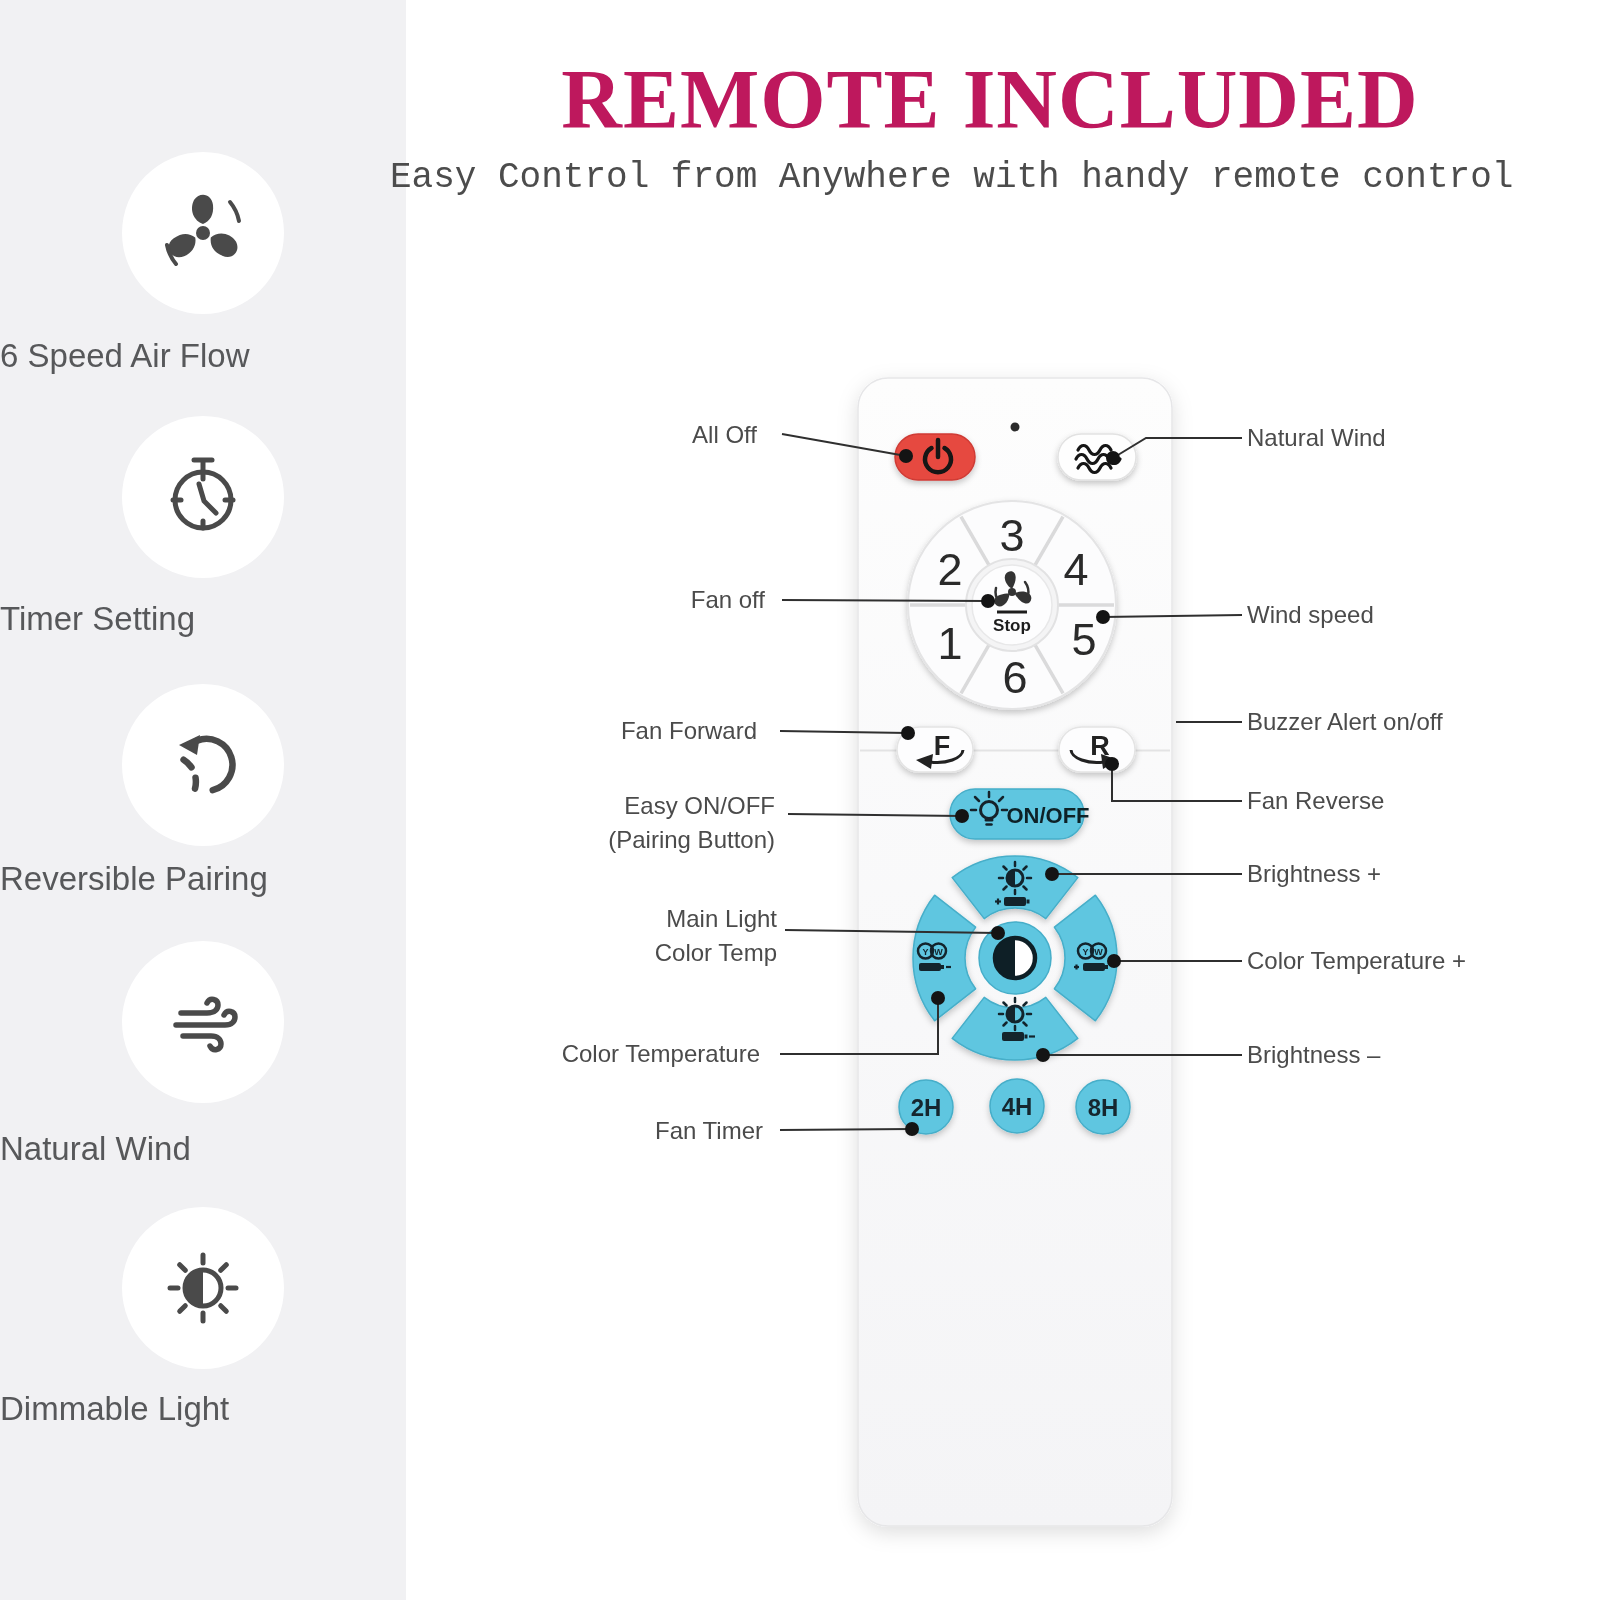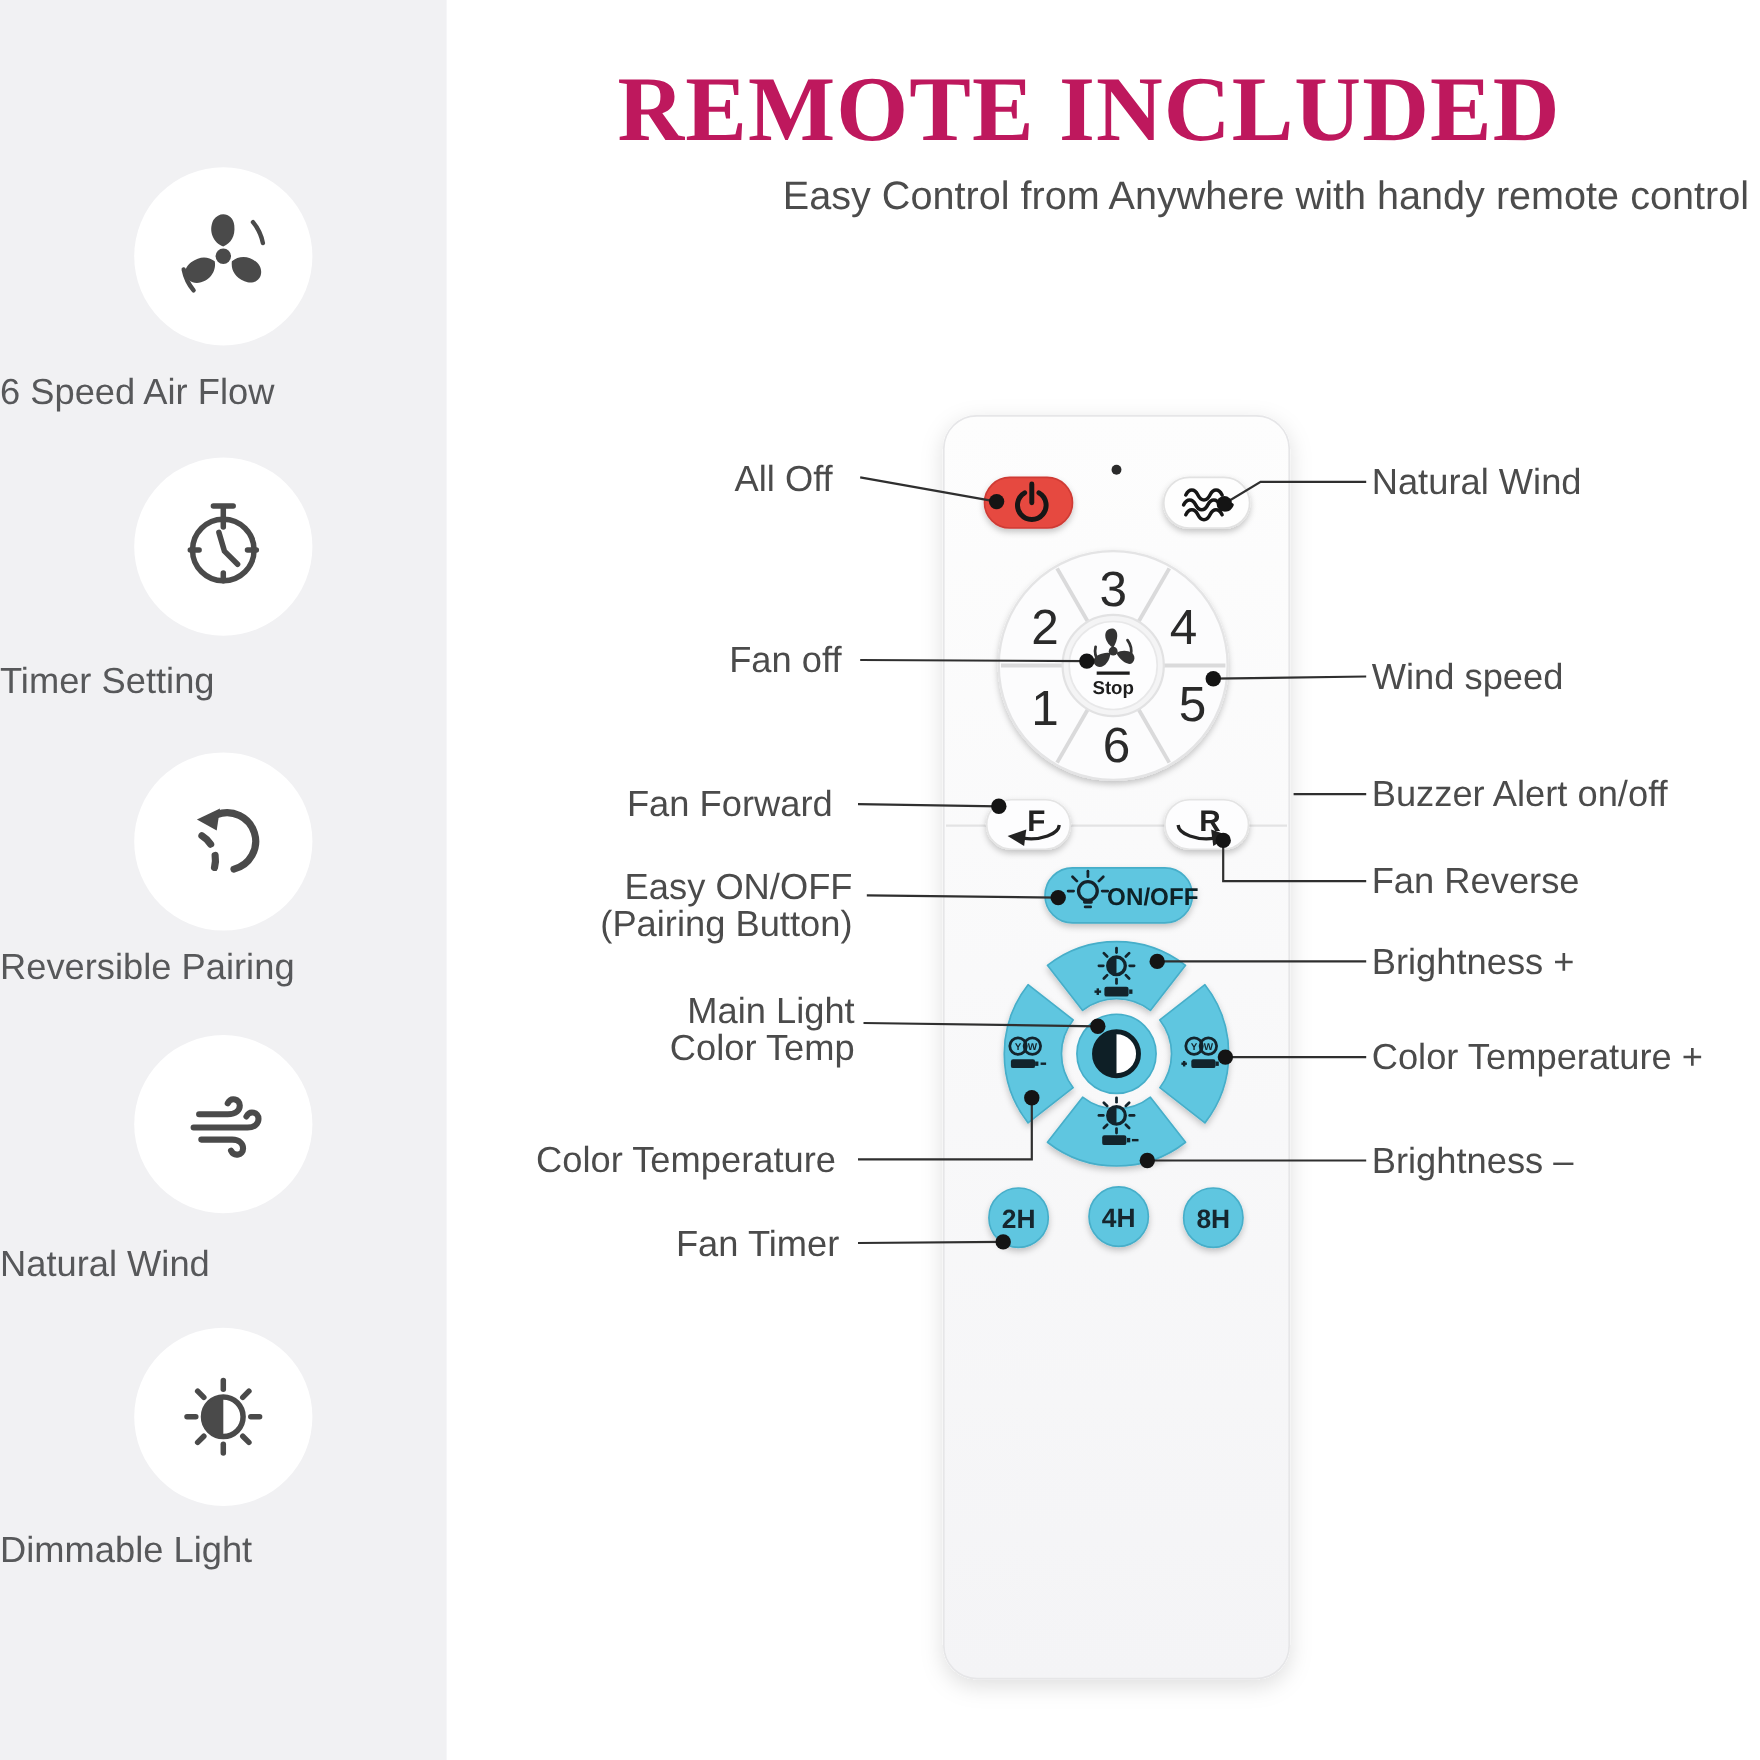--- a/index.html
+++ b/index.html
@@ -11,29 +11,29 @@
     position:absolute;left:0;top:0;width:406px;height:1600px;
     background:#f1f1f3;
   }
   svg.canvas{position:absolute;left:0;top:0;width:1600px;height:1600px;}
   .page-title{
     position:absolute;left:390px;top:50px;width:1200px;text-align:center;
     font-family:"Liberation Serif", serif;font-weight:700;font-size:84px;
     color:#be185d;letter-spacing:1px;line-height:100px;white-space:nowrap;
   }
   .page-subtitle{
-    position:absolute;left:390px;top:156px;width:1200px;text-align:right;
-    font-size:36px;color:#4c4c4c;line-height:44px;white-space:nowrap;
+    position:absolute;left:390px;top:156px;width:1200px;text-align:left;
+    font-size:36px;color:#4c4c4c;line-height:44px;white-space:nowrap;font-family:Liberation Mono, monospace;
   }
   .feature-label{
     position:absolute;left:0;width:406px;text-align:left;
     font-size:33px;color:#57585a;line-height:38px;white-space:nowrap;
   }
   .lbl{
-    position:absolute;font-size:33px;color:#4b4b4b;line-height:36px;
+    position:absolute;font-size:24px;color:#4b4b4b;line-height:36px;
     white-space:nowrap;
   }
   .lbl.right-align{text-align:right;}
   .lbl.two-line{line-height:34px;}
   svg text{font-family:"Liberation Sans", sans-serif;}
 </style>
 </head>
 <body>
 
 <div class="sidebar"></div>

